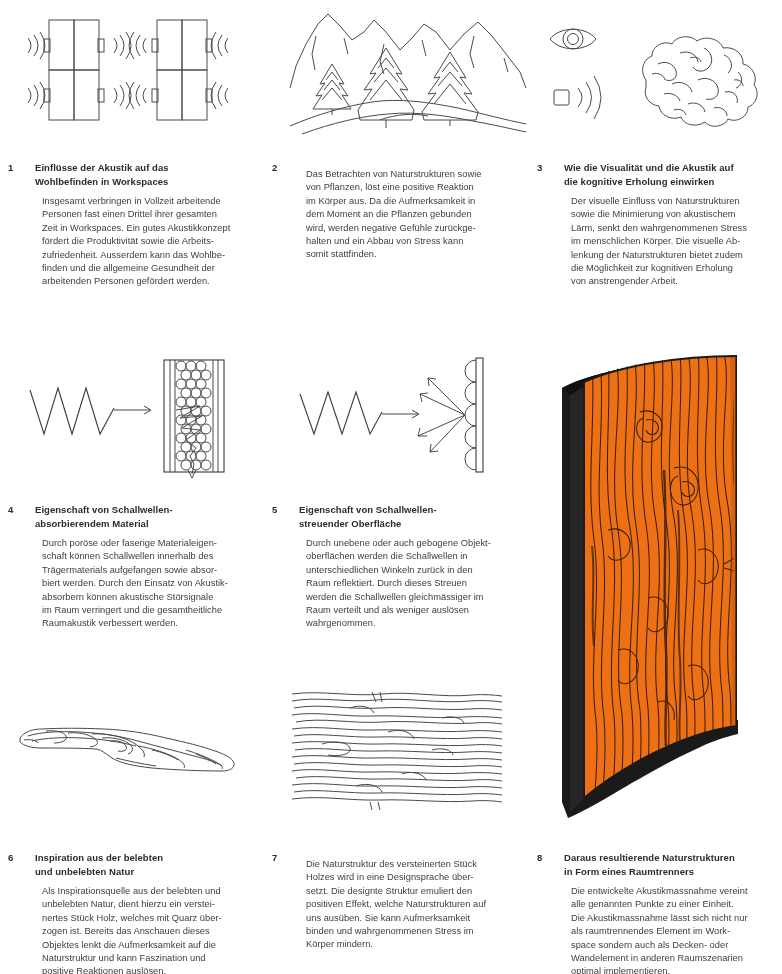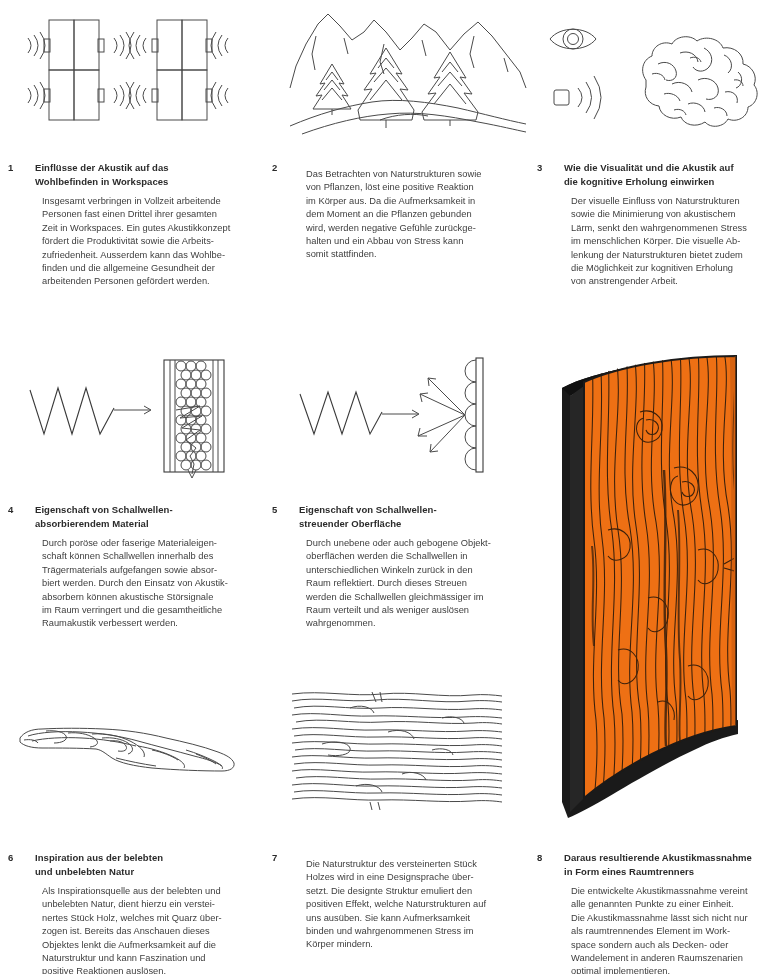--- a/index.html
+++ b/index.html
@@ -535,21 +535,21 @@
 positiven Effekt, welche Naturstrukturen auf
 uns ausüben. Sie kann Aufmerksamkeit
 binden und wahrgenommenen Stress im
 Körper mindern.</div>
     </div>
   </div>
 
   <div class="tblock" id="blk8">
     <div class="num">8</div>
     <div class="body-col">
-      <div class="ttl">Daraus resultierende Akustikmassnahme
+      <div class="ttl">Daraus resultierende Naturstrukturen
 in Form eines Raumtrenners</div>
       <div class="para">Die entwickelte Akustikmassnahme vereint
 alle genannten Punkte zu einer Einheit.
 Die Akustikmassnahme lässt sich nicht nur
 als raumtrennendes Element im Work-
 space sondern auch als Decken- oder
 Wandelement in anderen Raumszenarien
 optimal implementieren.</div>
     </div>
   </div>

